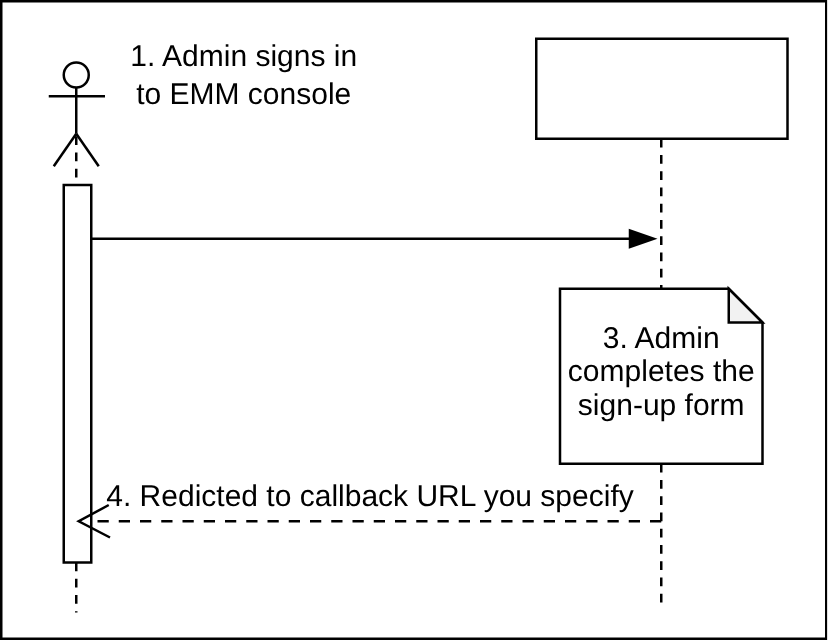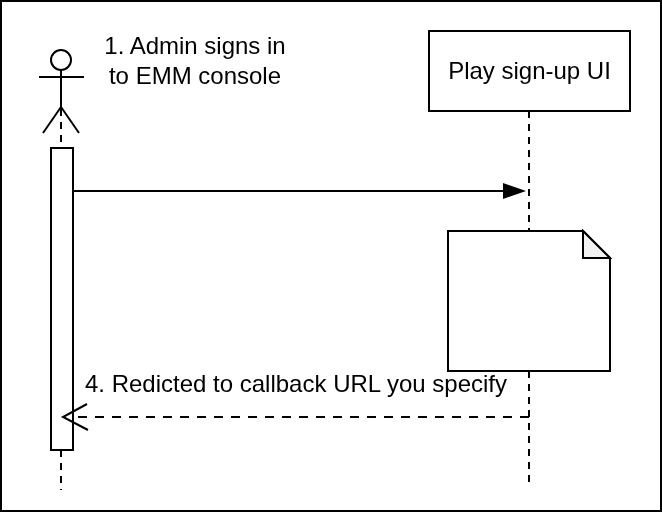--- a/index.html
+++ b/index.html
@@ -28,21 +28,21 @@
     color: #000;
   }
   .label-msg1 { left: 90px;  top: 31px;  width: 210px; line-height: 30px; }
   .label-box  {
     left: 429px; top: 31px; width: 201px; height: 80px;
     display: flex; align-items: center; justify-content: center;
     white-space: nowrap;
   }
   .label-msg2 { left: 73px;  top: 160px; width: 453px; }
   .label-note { left: 448px; top: 257px; width: 162px; line-height: 27px; }
-  .label-msg4 { left: 63px;  top: 371px; width: 466px; }
+  .label-msg4 { left: 63px;  top: 385px; width: 466px; }
 </style>
 </head>
 <body>
 
 <div class="canvas">
 
   <svg class="gfx" width="662" height="512" viewBox="0 0 662 512">
 
     <g stroke="#000" stroke-width="2" fill="none">
       <circle cx="61" cy="60" r="10" fill="#fff"></circle>
@@ -74,20 +74,22 @@
 
     <g>
       <line x1="529" y1="417" x2="72" y2="417" stroke="#000" stroke-width="2" stroke-dasharray="9 8"></line>
       <polyline points="87,404 63,417 88,430" fill="none" stroke="#000" stroke-width="2"></polyline>
     </g>
   </svg>
 
   <div class="label label-msg1">1. Admin signs in
 to EMM console</div>
 
-  <div class="label label-box">Play sign-up UI</div>
 
 
+  <div class="label label-note">3. Admin
+completes the
+sign-up form</div>
 
   <div class="label label-msg4">4. Redicted to callback URL you specify</div>
 
   <div class="frame"></div>
 </div>
 
 </body></html>

